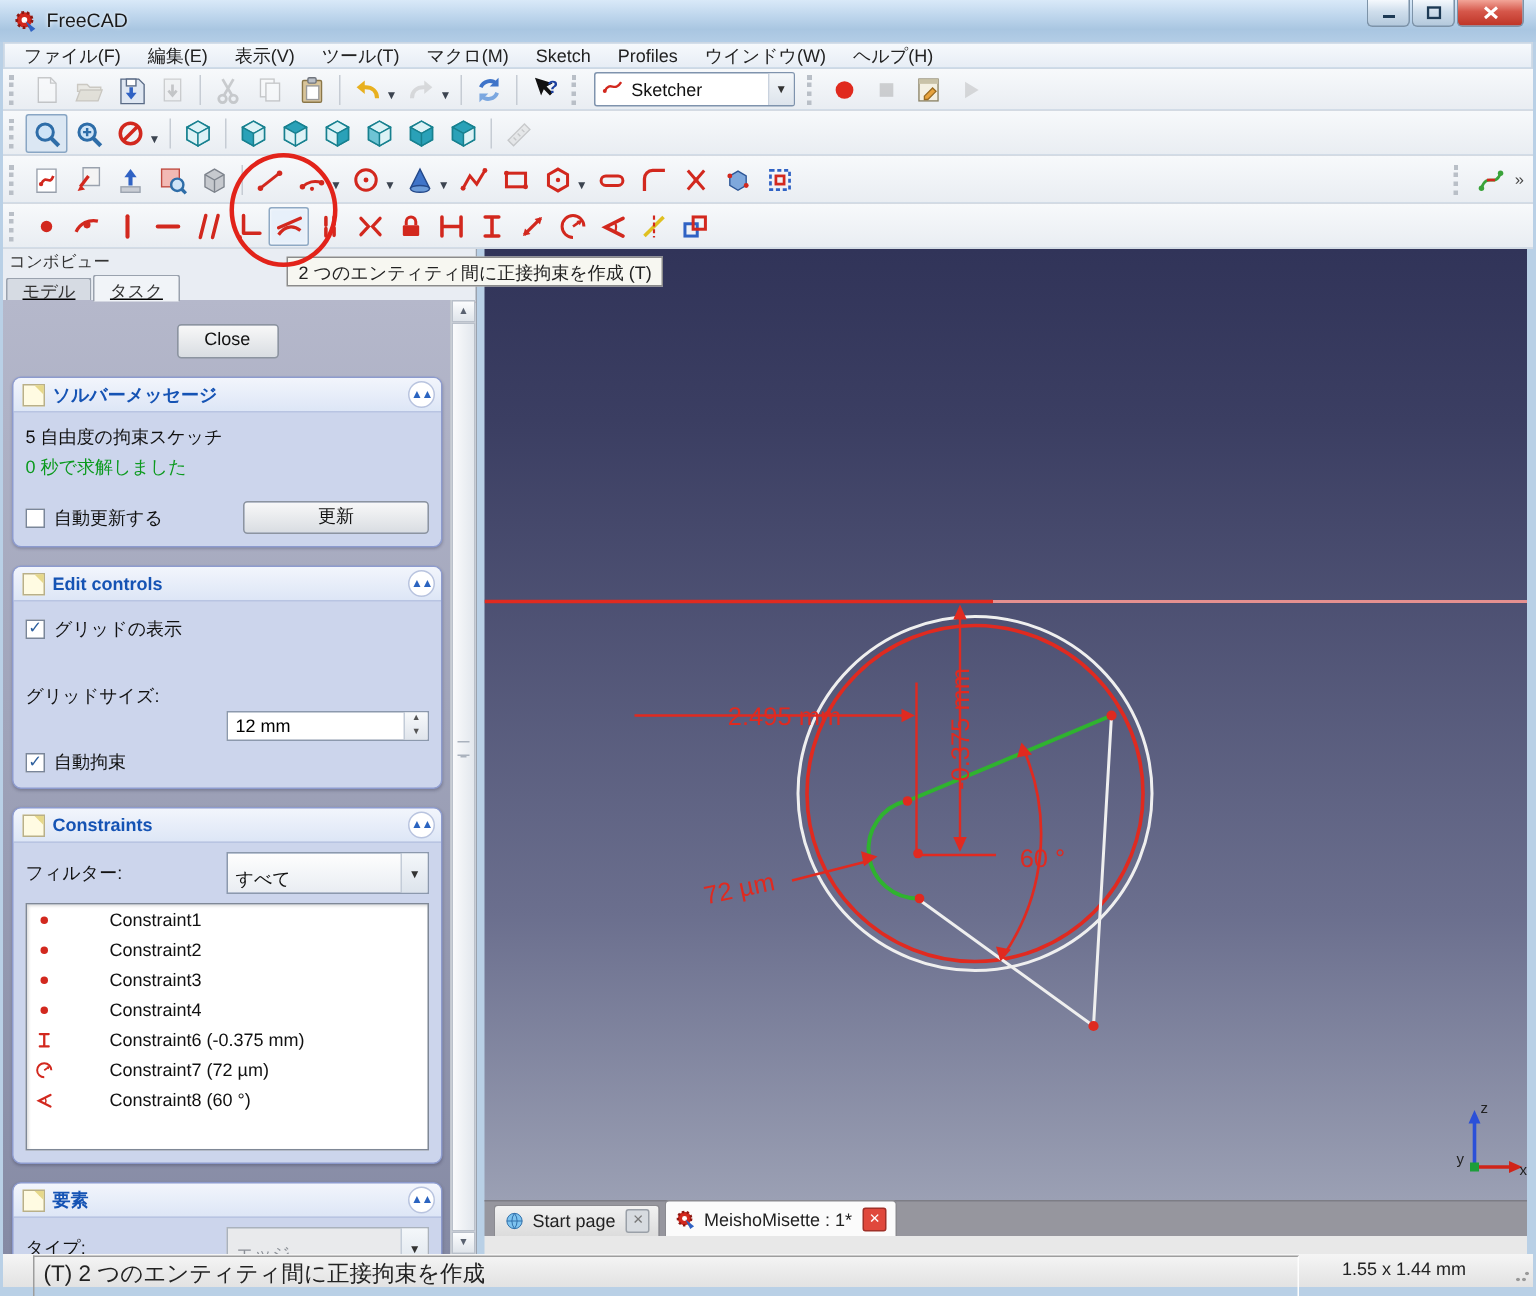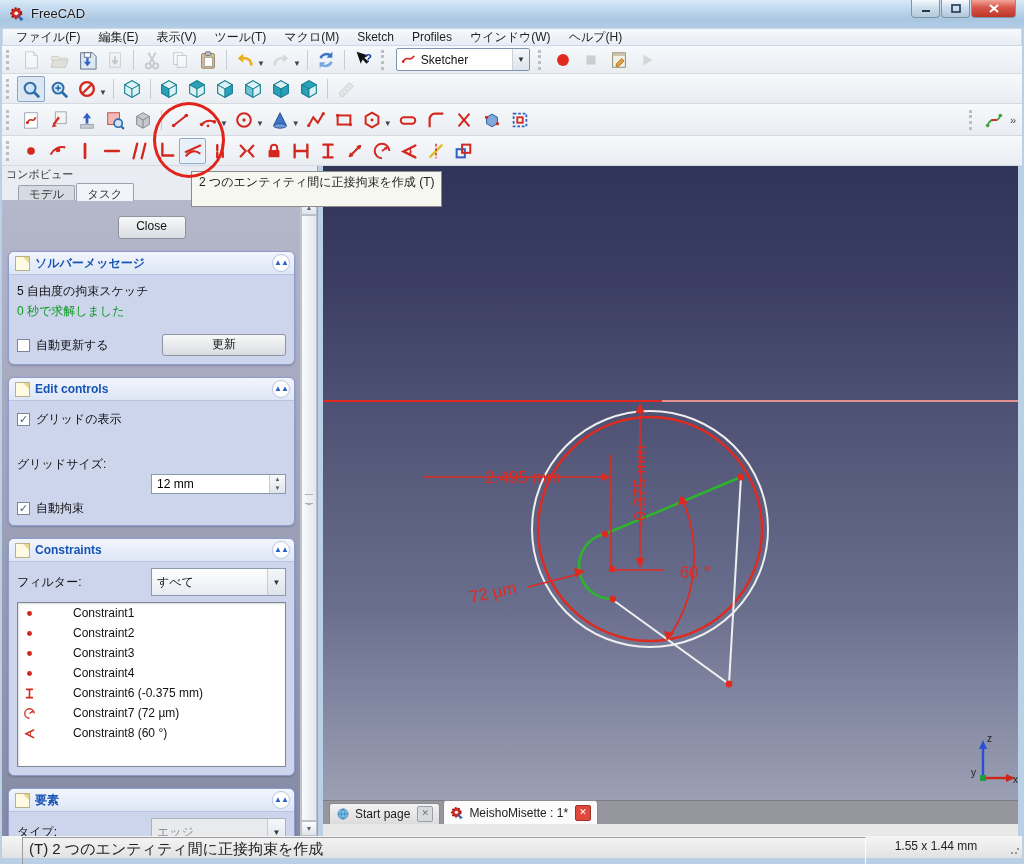--- a/index.html
+++ b/index.html
@@ -29,21 +29,21 @@
   .tbtn.hl{border-color:#8fa9c4;background:#e7f0fa;box-shadow:inset 0 0 2px #fff;}
   .ddarrow{font-size:8px;color:#3c4450;margin:8px 2px 0 -2px;flex:0 0 auto;}
   .wbcombo{height:21px;width:132px;background:#fff;border:1px solid #7f93ad;border-radius:2px;display:flex;align-items:center;margin:0 4px;flex:0 0 auto;}
   .wbcombo .lbl{font-size:12px;color:#111;flex:1;}
   .wbcombo .arr{width:16px;text-align:center;font-size:8px;color:#333;border-left:1px solid #c9d2de;align-self:stretch;display:flex;align-items:center;justify-content:center;background:linear-gradient(#f4f7fa,#dde4ec);}
   .minitb{position:absolute;right:6px;top:0;height:100%;display:flex;align-items:center;}
   .chev{font-size:11px;color:#444;margin-left:2px;}
   
   .combo{position:absolute;left:2px;top:166px;width:316px;bottom:28px;background:#e9edf3;border-right:1px solid #9aa2ae;box-sizing:border-box;}
   .combo-title{height:16px;font-size:11px;color:#333;padding:1px 0 0 4px;background:#e9edf3;}
-  .combo-tabs{height:18px;display:flex;padding-left:16px;border-bottom:1px solid #7f1d1d;}
+  .combo-tabs{height:18px;display:flex;padding-left:2px;border-bottom:1px solid #7f1d1d;text-decoration:underline;}
   .ctab{font-size:11.5px;padding:1px 10px;border:1px solid #9aa2ae;border-bottom:none;border-radius:2px 2px 0 0;background:#d6dbe3;color:#333;margin-right:1px;margin-top:2px;}
   .ctab.active{background:#f1f4f8;margin-top:0;padding-top:3px;position:relative;z-index:2;}
   .task{position:absolute;left:0;top:34px;bottom:0;right:16px;background:linear-gradient(#b5b8cb,#858aa4);overflow:hidden;padding:0 6px;}
   .vscroll{position:absolute;right:0;top:34px;bottom:0;width:16px;background:#eef0f3;border-left:1px solid #c2c7cf;}
   .vscroll .sb-up,.vscroll .sb-dn{position:absolute;left:0;right:0;height:15px;background:linear-gradient(#fcfdfe,#dfe4ea);border:1px solid #b9c0ca;box-sizing:border-box;color:#5a6270;font-size:7px;text-align:center;line-height:14px;}
   .vscroll .sb-up{top:0;} .vscroll .sb-dn{bottom:0;}
   .vscroll .sb-thumb{position:absolute;left:0;right:0;top:15px;bottom:15px;background:linear-gradient(90deg,#fafbfc,#e2e7ed);border:1px solid #b9c0ca;box-sizing:border-box;}
   .vscroll .thumbgrip{position:absolute;left:3px;right:3px;top:46%;height:8px;border-top:1px solid #aab2bd;border-bottom:1px solid #aab2bd;box-shadow:0 3px 0 -2px #aab2bd;}
   .closebtn{display:block;margin:16px auto 0;width:66px;height:21px;background:linear-gradient(#f8f8f8,#dcdfe3);border:1px solid #8c94a0;border-radius:3px;font-size:12px;color:#111;text-align:center;line-height:19px;}
   .section{margin-top:12px;border:1px solid #8d9bce;border-radius:6px;background:#ccd5ec;overflow:hidden;box-shadow:0 1px 2px rgba(30,30,60,.25);}
@@ -55,21 +55,21 @@
   .sec-body{padding:8px 8px 8px 8px;font-size:12px;color:#111;}
   .green{color:#0c9a1f;}
   .row{display:flex;align-items:center;margin-top:6px;}
   .cb{width:13px;height:13px;background:#fff;border:1px solid #7a8699;box-sizing:border-box;margin-right:6px;font-size:11px;line-height:11px;text-align:center;color:#2d5f9e;font-weight:bold;flex:0 0 auto;}
   .btn{background:linear-gradient(#f8f8f8,#d9dde2);border:1px solid #8c94a0;border-radius:3px;font-size:12px;color:#111;text-align:center;}
   .updbtn{margin-left:auto;width:122px;height:20px;line-height:19px;}
   .spin{margin-left:auto;width:135px;height:20px;background:#fff;border:1px solid #8c99ad;display:flex;box-sizing:border-box;margin-top:40px;}
   .spin input{flex:1;border:none;outline:none;font-size:12px;font-family:inherit;padding-left:5px;width:60px;background:transparent;}
   .spin .arrows{width:15px;border-left:1px solid #c3ccd8;display:flex;flex-direction:column;background:linear-gradient(#f7f9fb,#e0e5ec);}
   .spin .arrows div{flex:1;font-size:6px;text-align:center;color:#555;line-height:9px;}
-  .dropdown{margin-left:auto;width:135px;height:28px;background:linear-gradient(#fefefe,#e9edf2);border:1px solid #8c99ad;display:flex;align-items:center;box-sizing:border-box;font-size:12px;gap:21px;}
+  .dropdown{margin-left:auto;width:135px;height:28px;background:linear-gradient(#fefefe,#e9edf2);border:1px solid #8c99ad;display:flex;align-items:flex-end;box-sizing:border-box;font-size:12px;gap:21px;}
   .dropdown .dtext{flex:1;padding-left:5px;}
   .dropdown .darr{width:17px;align-self:stretch;display:flex;align-items:center;justify-content:center;font-size:8px;color:#333;border-left:1px solid #c3ccd8;background:linear-gradient(#f4f7fa,#dde4ec);}
   .dropdown.disabled{background:#e9eaec;color:#8b8f96;border-color:#aab2bc;}
   .listbox{margin-top:6px;background:#fff;border:1px solid #7f8896;box-shadow:inset 1px 1px 2px rgba(0,0,0,.15);}
   .litem{height:20px;display:flex;align-items:center;padding-left:5px;font-size:12px;color:#111;gap:30px;}
   .litem svg{margin-right:7px;flex:0 0 auto;}
   .elitem{height:17px;display:flex;align-items:center;padding-left:5px;font-size:12px;background:linear-gradient(#f6f7f9,#e8eaee);border-bottom:1px solid #d6d9de;}
   .elitem svg{margin-right:6px;}
   
   .viewport{position:absolute;left:323px;top:166px;width:695px;height:634px;background:linear-gradient(#313459 0%,#3b3e62 18%,#6b6f8e 70%,#9ba0b4 100%);}
@@ -81,21 +81,21 @@
   .mtab svg{margin-right:5px;}
   .tclose{width:14px;height:14px;margin-left:7px;border:1px solid #9aa0a8;border-radius:2px;background:#d7dbe0;color:#777;font-size:9px;line-height:12px;text-align:center;}
   .tclose.red{background:#e0483c;border-color:#a03028;color:#fff;font-weight:bold;}
   .tabstrip{position:absolute;left:323px;top:824px;width:695px;height:12px;background:#e8e8e8;}
   
   .statusbar{position:absolute;left:2px;right:2px;top:836px;height:22px;background:linear-gradient(#f5f5f5,#e2e2e2);}
   .sb-msg{position:absolute;left:20px;top:1px;width:844px;height:37px;border:1px solid;border-color:#9d9d9d #fdfdfd #fdfdfd #9d9d9d;font-size:15px;color:#222;padding:2px 0 0 6px;box-sizing:border-box;}
   .sb-size{position:absolute;left:852px;right:4px;top:1px;height:19px;font-size:12px;color:#222;text-align:center;padding-top:2px;}
   .sb-grip{position:absolute;right:2px;bottom:3px;width:10px;height:10px;background:radial-gradient(circle at 2px 8px,#999 1px,transparent 1.4px),radial-gradient(circle at 6px 8px,#999 1px,transparent 1.4px),radial-gradient(circle at 8px 4px,#999 1px,transparent 1.4px);}
   
-  .tooltip{position:absolute;left:191px;top:171px;height:36px;background:#f7f7f1;border:1px solid #8b8b8b;font-size:12px;color:#222;padding:2px 7px 0;box-sizing:border-box;z-index:40;white-space:nowrap;}
+  .tooltip{position:absolute;left:191px;top:171px;height:20px;background:#f7f7f1;border:1px solid #8b8b8b;font-size:12px;color:#222;padding:2px 7px 0;box-sizing:border-box;z-index:40;white-space:nowrap;}
   .redellipse{position:absolute;left:153px;top:102px;width:66px;height:70px;border:3px solid #e2231a;border-radius:50%;z-index:50;pointer-events:none;}
 </style>
 </head>
 <body>
 
 <div id="window">
 
   <div class="titlebar">
     <span class="appicon">
       <svg width="16" height="16" viewBox="0 0 22 22">

